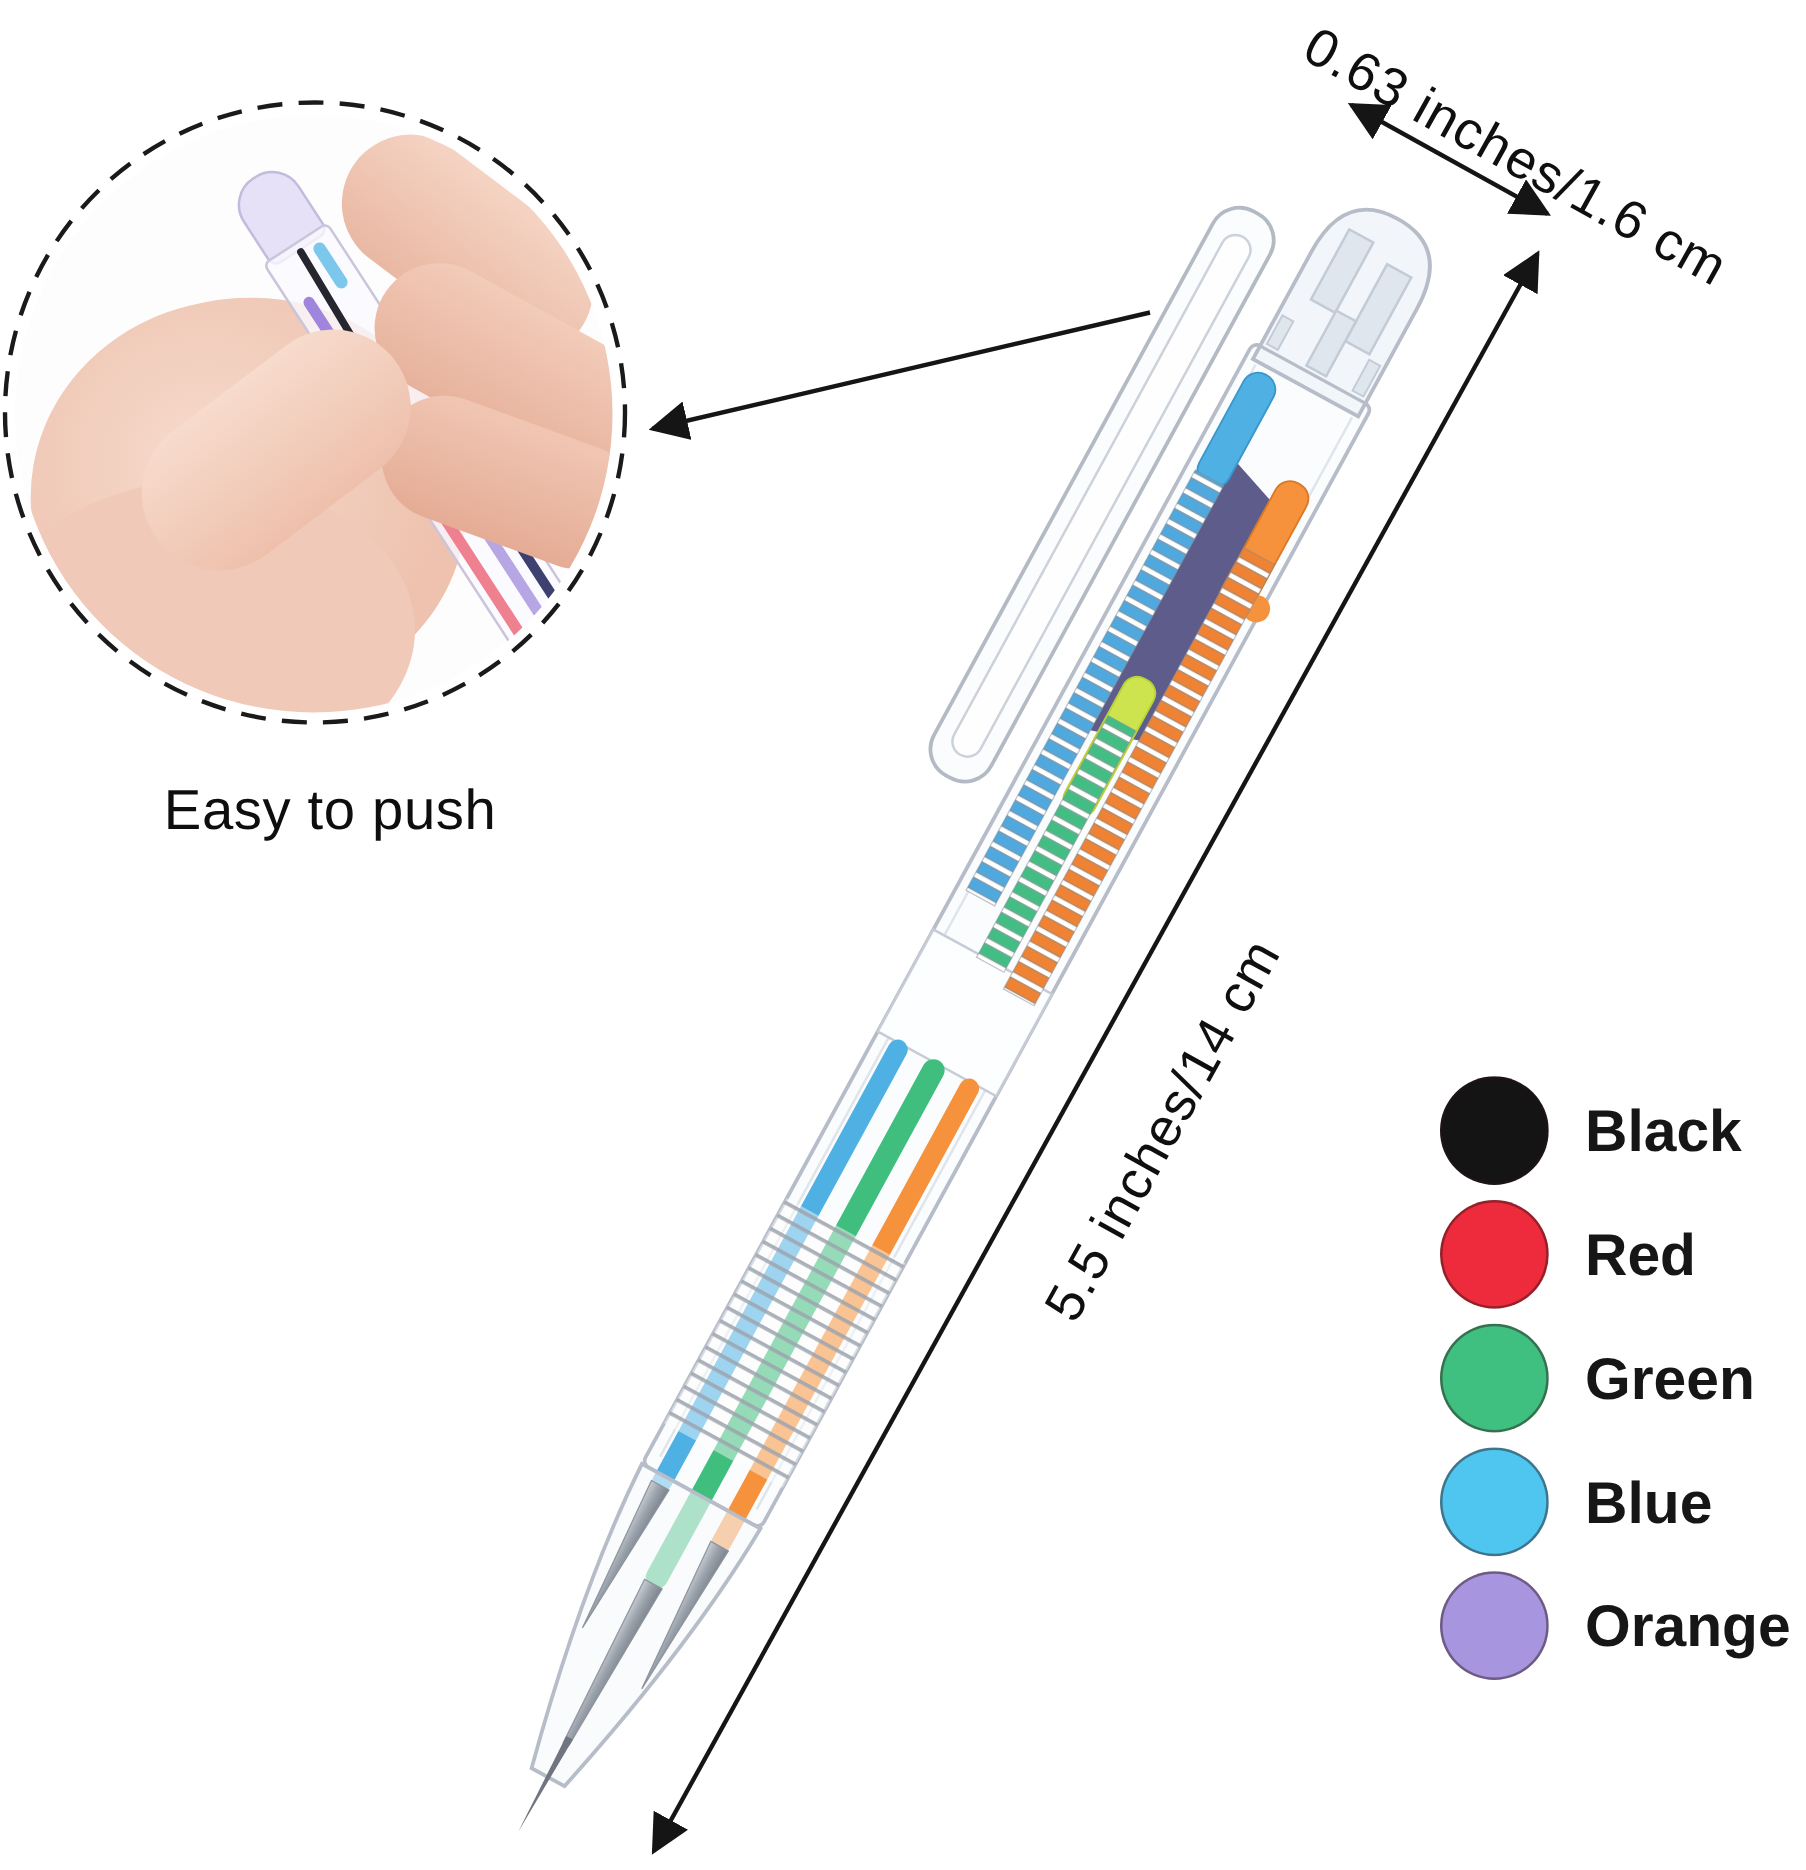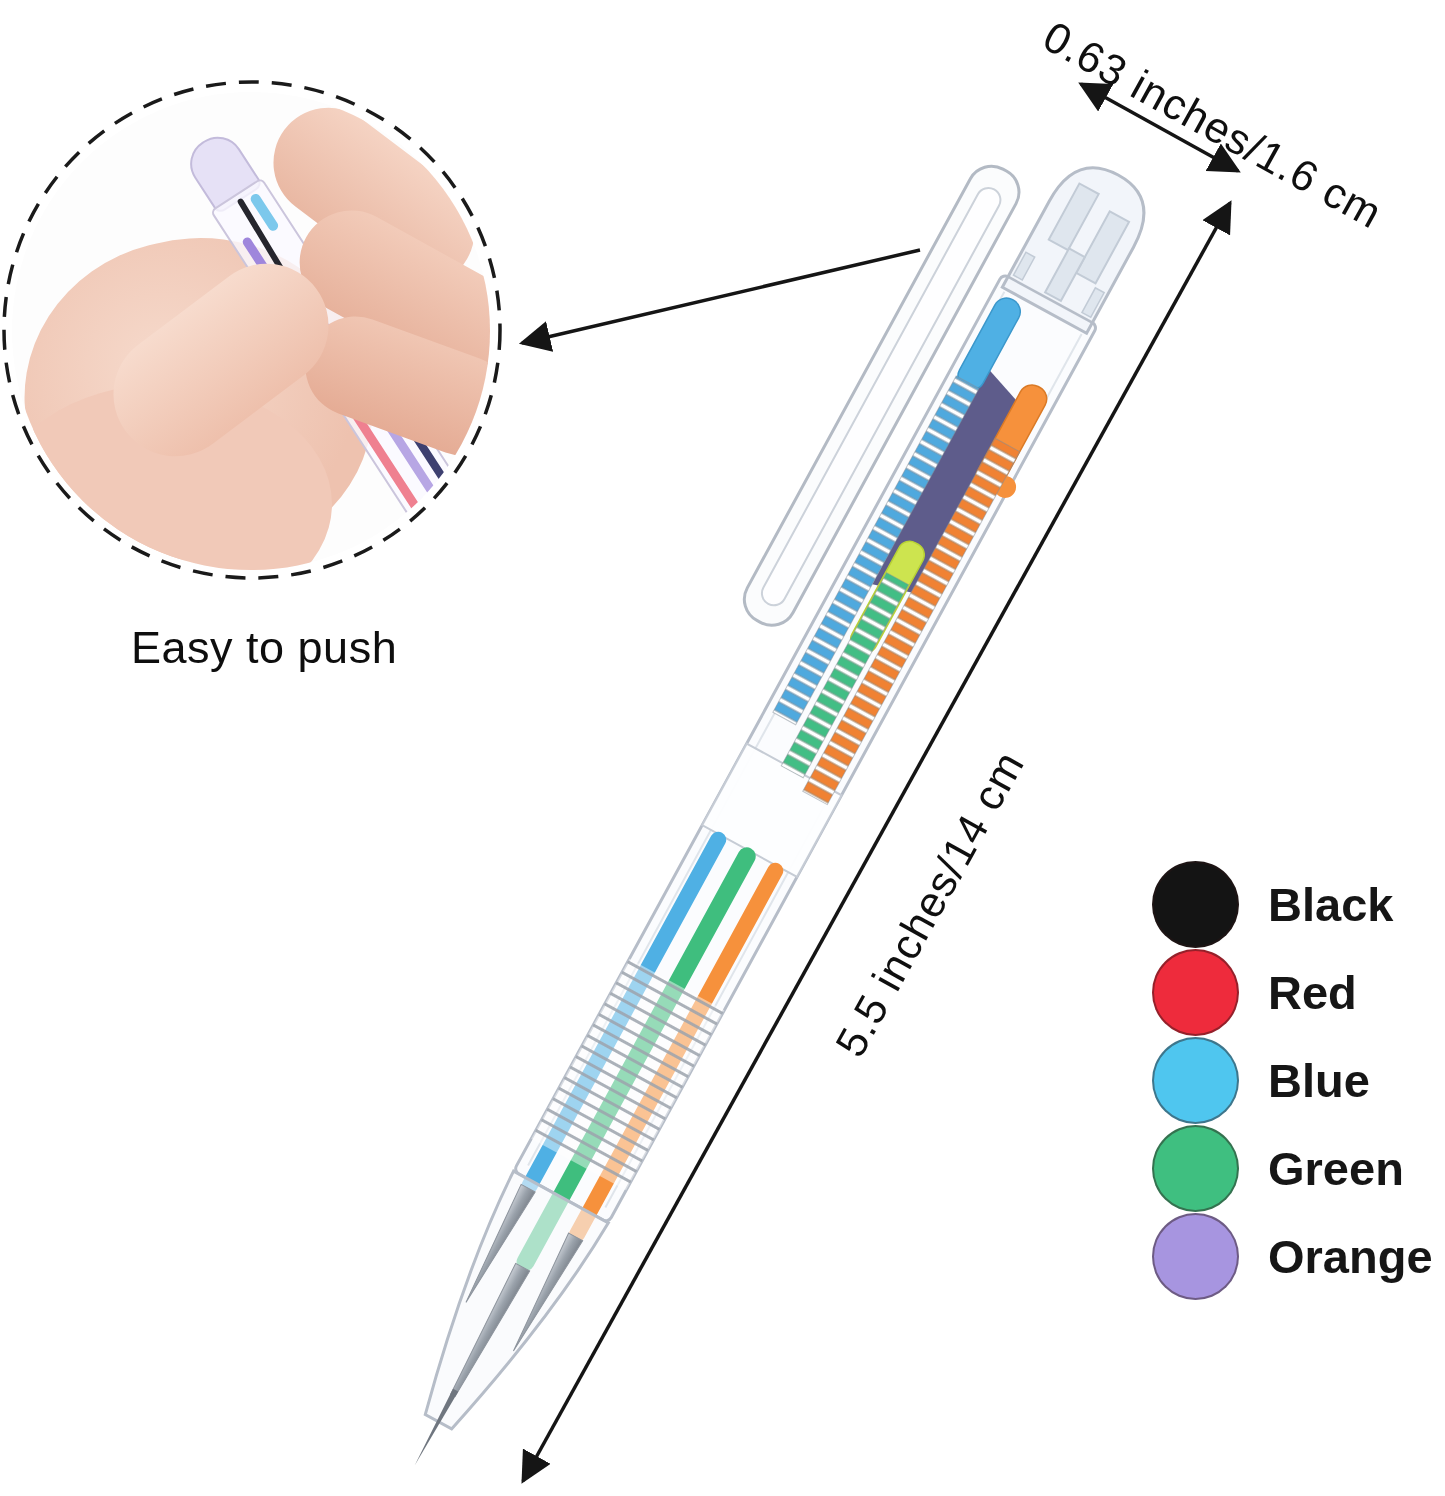--- a/index.html
+++ b/index.html
@@ -45,21 +45,21 @@
   .mp-btn{left:44px;top:212px;width:12px;height:42px;background:#fff;border:2px solid #d9d9e4;border-radius:8px;}
   
   .caption{
     position:absolute;left:131px;top:622px;font-size:45px;color:#0e0e0e;
     letter-spacing:.5px;white-space:nowrap;
   }
   
   .layer{position:absolute;left:0;top:0;width:1445px;height:1496px;pointer-events:none;}
   .overlay text{font-family:"Liberation Sans",sans-serif;font-size:43px;fill:#0f0f0f;letter-spacing:1px;}
   
-  .legend{position:absolute;left:1152px;top:861px;display:flex;flex-direction:column;gap:1px;}
+  .legend{position:absolute;left:1152px;top:861px;display:flex;flex-direction:column;gap:12px;}
   .legend-row{display:flex;align-items:center;gap:29px;height:87px;}
   .legend-swatch{width:87px;height:87px;border-radius:50%;border:2px solid rgba(40,20,20,.45);box-sizing:border-box;}
   .legend-label{font-size:47px;font-weight:bold;color:#161616;line-height:87px;white-space:nowrap;}
 </style>
 </head>
 <body>
 
 <div class="canvas">
 
   <div class="inset">
@@ -178,26 +178,26 @@
   <div class="legend">
     <div class="legend-row">
       <div class="legend-swatch" style="background: rgb(20, 20, 20);"></div>
       <div class="legend-label">Black</div>
     </div>
     <div class="legend-row">
       <div class="legend-swatch" style="background: rgb(238, 43, 60);"></div>
       <div class="legend-label">Red</div>
     </div>
     <div class="legend-row">
+      <div class="legend-swatch" style="background: rgb(63, 191, 128);"></div>
+      <div class="legend-label">Green</div>
+    </div>
+    <div class="legend-row">
       <div class="legend-swatch" style="background: rgb(79, 198, 239);"></div>
       <div class="legend-label">Blue</div>
     </div>
     <div class="legend-row">
-      <div class="legend-swatch" style="background: rgb(63, 191, 128);"></div>
-      <div class="legend-label">Green</div>
-    </div>
-    <div class="legend-row">
       <div class="legend-swatch" style="background: rgb(167, 149, 224);"></div>
       <div class="legend-label">Orange</div>
     </div>
   </div>
 
 </div>
 
 </body></html>

